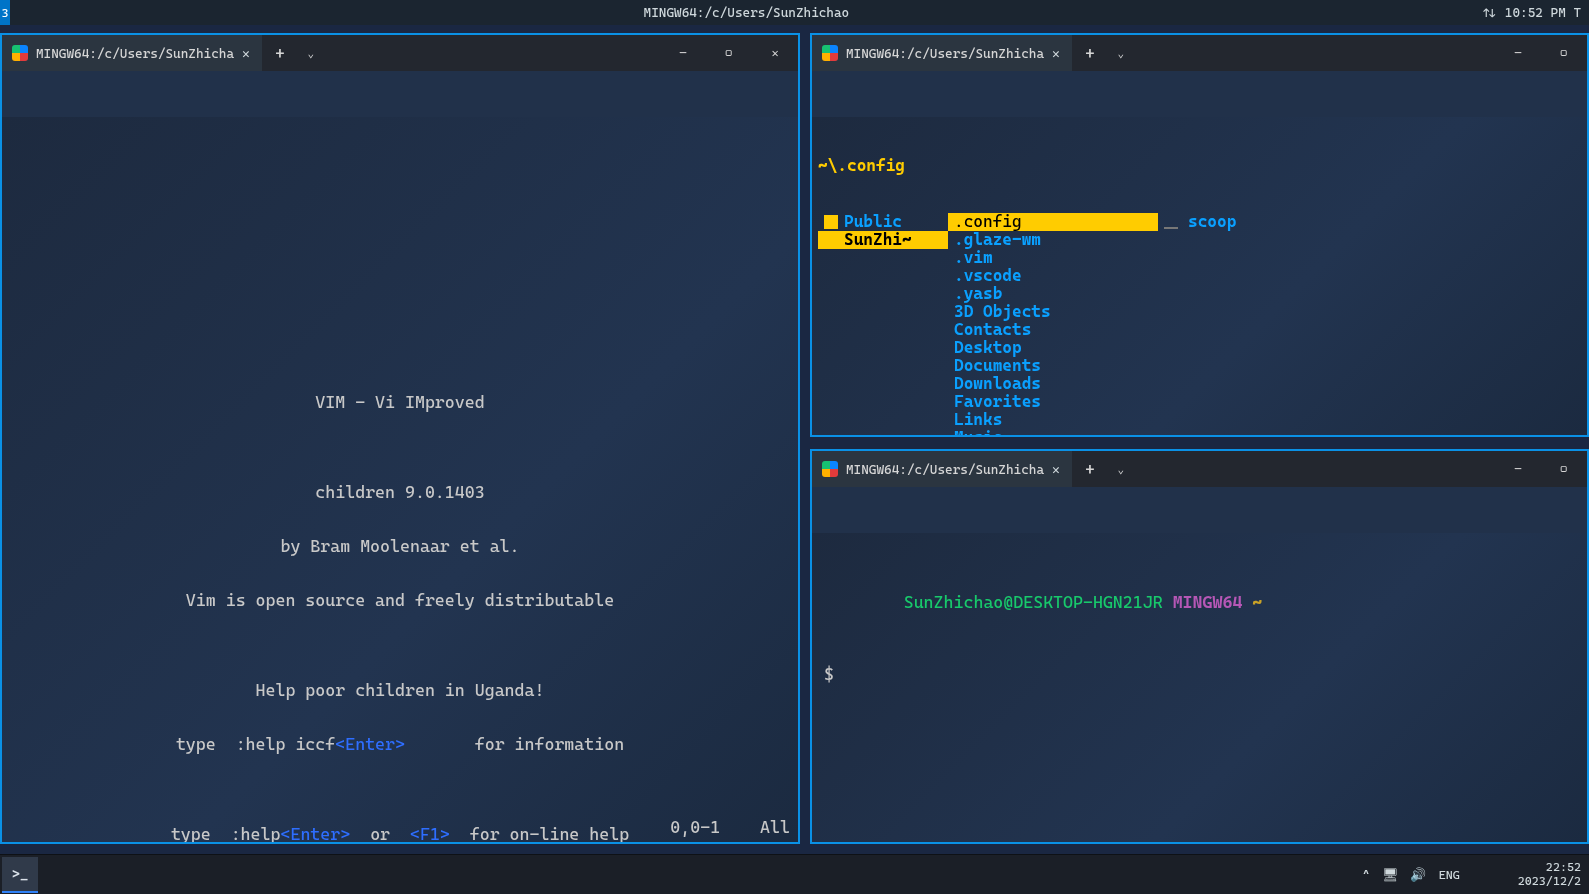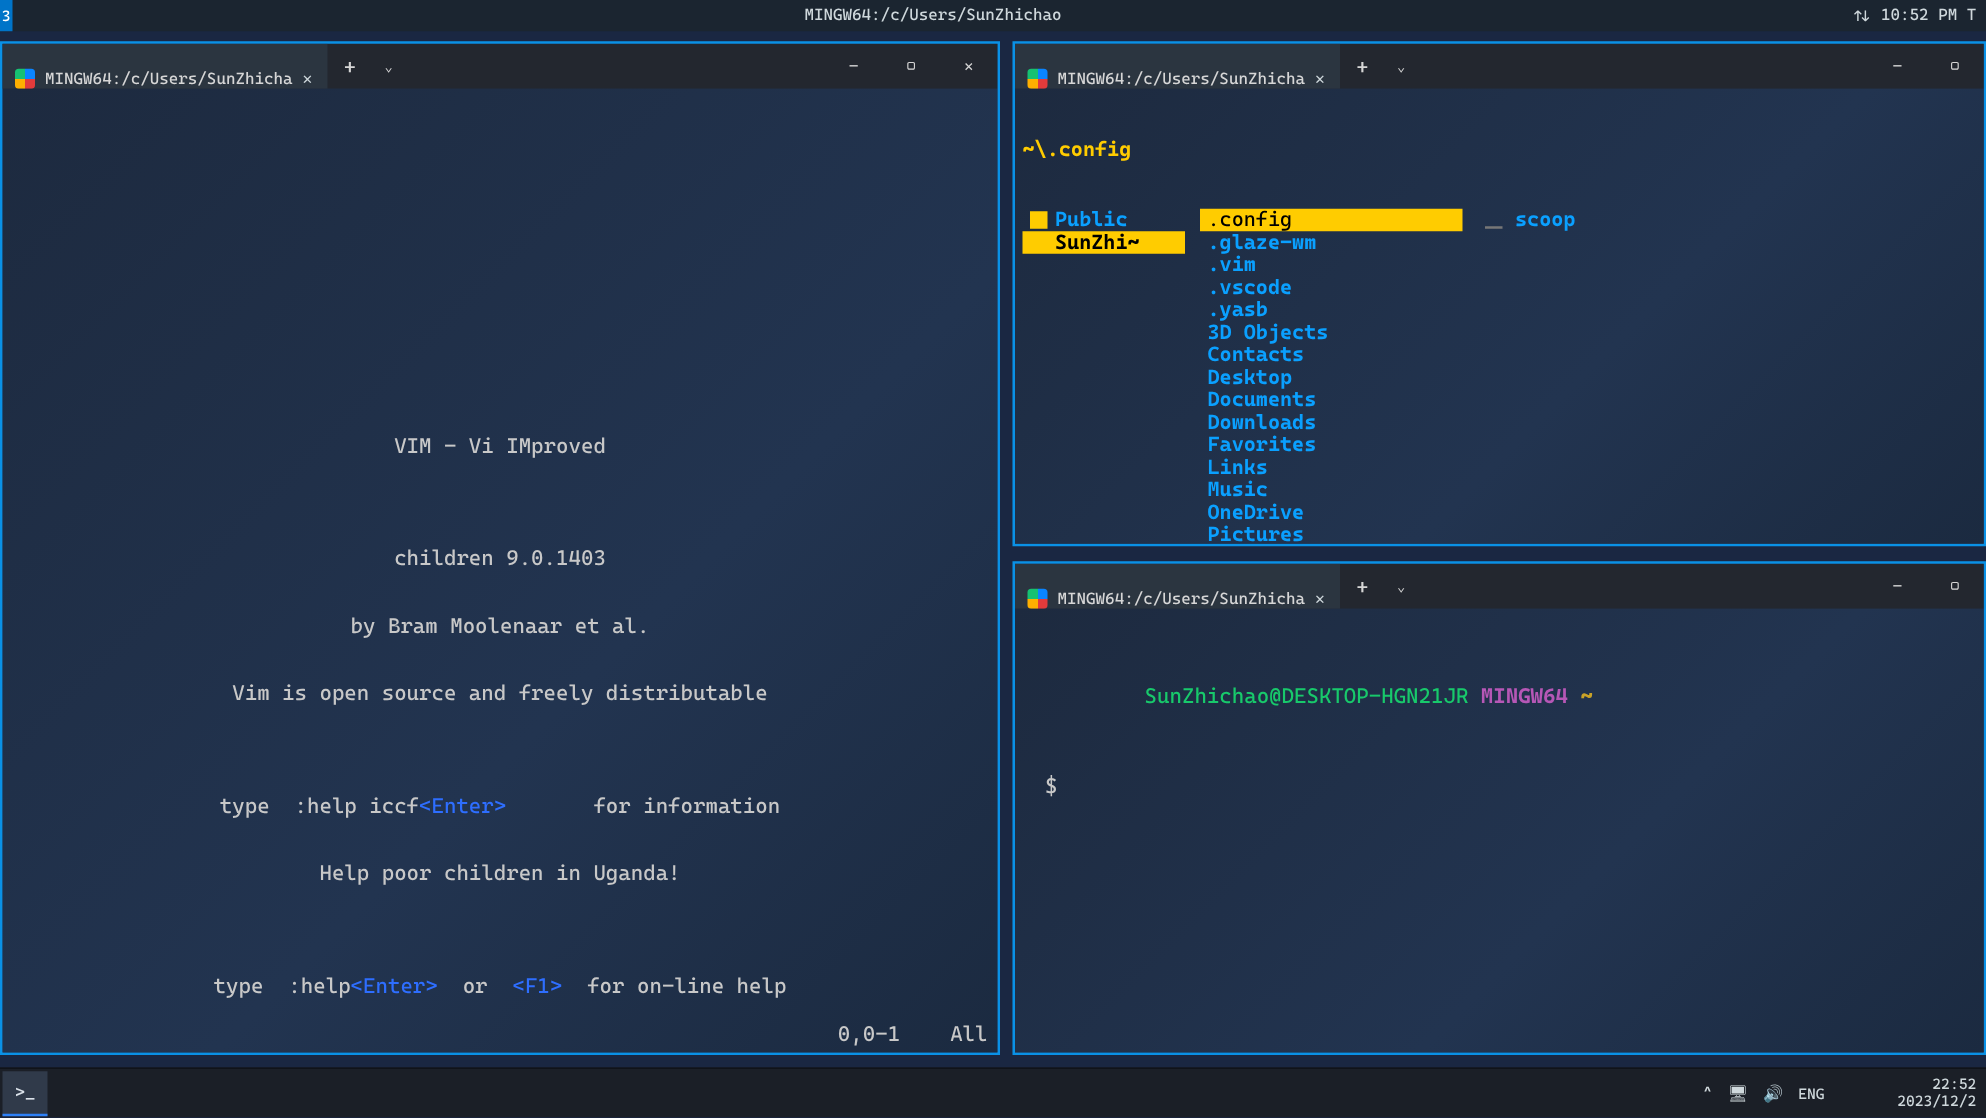--- a/index.html
+++ b/index.html
@@ -60,62 +60,63 @@
     .term.tr    { left: 810px; right: 0; top: 8px; height: 404px; }
     .term.br    { left: 810px; right: 0; top: 424px; bottom: 10px; }
 
     .title-strip {
       height: 36px;
       background: #23272f;
       display: flex; align-items: center;
       color: #d6d6d6;
     }
     .tab {
-      height: 36px; display: flex; align-items: flex-end; gap: 8px;
+      height: 36px; display: flex; align-items: center; gap: 8px;
       padding: 0 12px 0 10px;
       background: #2b3540;
       font-size: 13px;
     }
     .tab .tab-icon {
       width: 16px; height: 16px; border-radius: 3px;
       background: conic-gradient(#0a84ff 0 90deg, #e33b3b 90deg 180deg, #ffb000 180deg 270deg, #16c172 270deg 360deg);
     }
     .tab .tab-close { color: #cfd8dc; font-size: 13px; cursor: pointer; }
     .title-strip .tplus { width: 36px; text-align: center; font-size: 16px; }
     .title-strip .tdown { width: 26px; text-align: center; font-size: 11px; }
     .title-strip .spacer { flex: 1; }
     .win-ctrl { width: 46px; height: 36px; display: flex; align-items: center; justify-content: center; font-size: 12px; color: #d6d6d6; }
 
     .term-body {
       flex: 1;
       background: linear-gradient(135deg, #1d2a3f 0%, #223450 60%, #1b2a40 100%);
       position: relative;
-      padding: 6px 24px;
+      padding: 6px 12px;
       font-size: 17px;
       line-height: 1.06;
       white-space: pre;
       color: #c8c8c8;
       overflow: hidden;
+      margin-top: 46px;
     }
 
     
     .vim-lines { position: absolute; left: 0; right: 0; top: 240px; text-align: center; }
     .vim-lines div { white-space: pre; }
     .tok-cmd  { color: #c8c8c8; }
     .tok-key  { color: #2e6eff; }
     .vim-status {
       position: absolute; left: 0; right: 2px; bottom: 6px;
       display: flex; gap: 40px; justify-content: flex-end; padding-right: 6px;
       color: #c8c8c8;
     }
 
     
     .ranger { position: absolute; inset: 0; padding: 4px 6px; font-size: 16.5px; line-height: 1.09; }
     .ranger .path { color: #ffcc00; font-weight: bold; }
-    .ranger-cols { display: flex; gap: 12px; margin-top: 2px; }
+    .ranger-cols { display: flex; gap: 0; margin-top: 2px; }
     .col { display: flex; flex-direction: column; }
     .col.c1 { width: 130px; }
     .col.c2 { width: 210px; }
     .col.c3 { flex: 1; }
     .entry { color: #0aa0ff; font-weight: bold; padding: 0 6px; }
     .entry.mark::before { content: ""; display: inline-block; width: 14px; height: 14px; margin-right: 6px; background: #ffcc00; vertical-align: -2px; }
     .entry.markg::before { content: ""; display: inline-block; width: 14px; height: 14px; margin-right: 10px; border-bottom: 2px solid #777; vertical-align: -2px; }
     .entry.sel { background: #ffcc00; color: #000; font-weight: bold; }
     .entry.sel2 { background: #ffcc00; color: #000; font-weight: normal; }
     .ranger-status {
@@ -157,22 +158,22 @@
       <div class="win-ctrl">✕</div>
     </div>
     <div class="term-body">
       <div class="vim-lines">
         <div>VIM - Vi IMproved</div>
         <div></div>
         <div>children 9.0.1403</div>
         <div>by Bram Moolenaar et al.</div>
         <div>Vim is open source and freely distributable</div>
         <div></div>
+        <div>Help poor children in Uganda!</div>
         <div><span class="tok-cmd">type  :help iccf</span><span class="tok-key">&lt;Enter&gt;</span><span class="tok-cmd">       for information</span></div>
-        <div>Help poor children in Uganda!</div>
         <div></div>
         <div><span class="tok-cmd">type  :help</span><span class="tok-key">&lt;Enter&gt;</span><span class="tok-cmd">  or  </span><span class="tok-key">&lt;F1&gt;</span><span class="tok-cmd">  for on-line help</span></div>
         
       </div>
       <div class="vim-status">
         <span>0,0-1</span>
         <span>All</span>
       </div>
     </div>
   </div>

